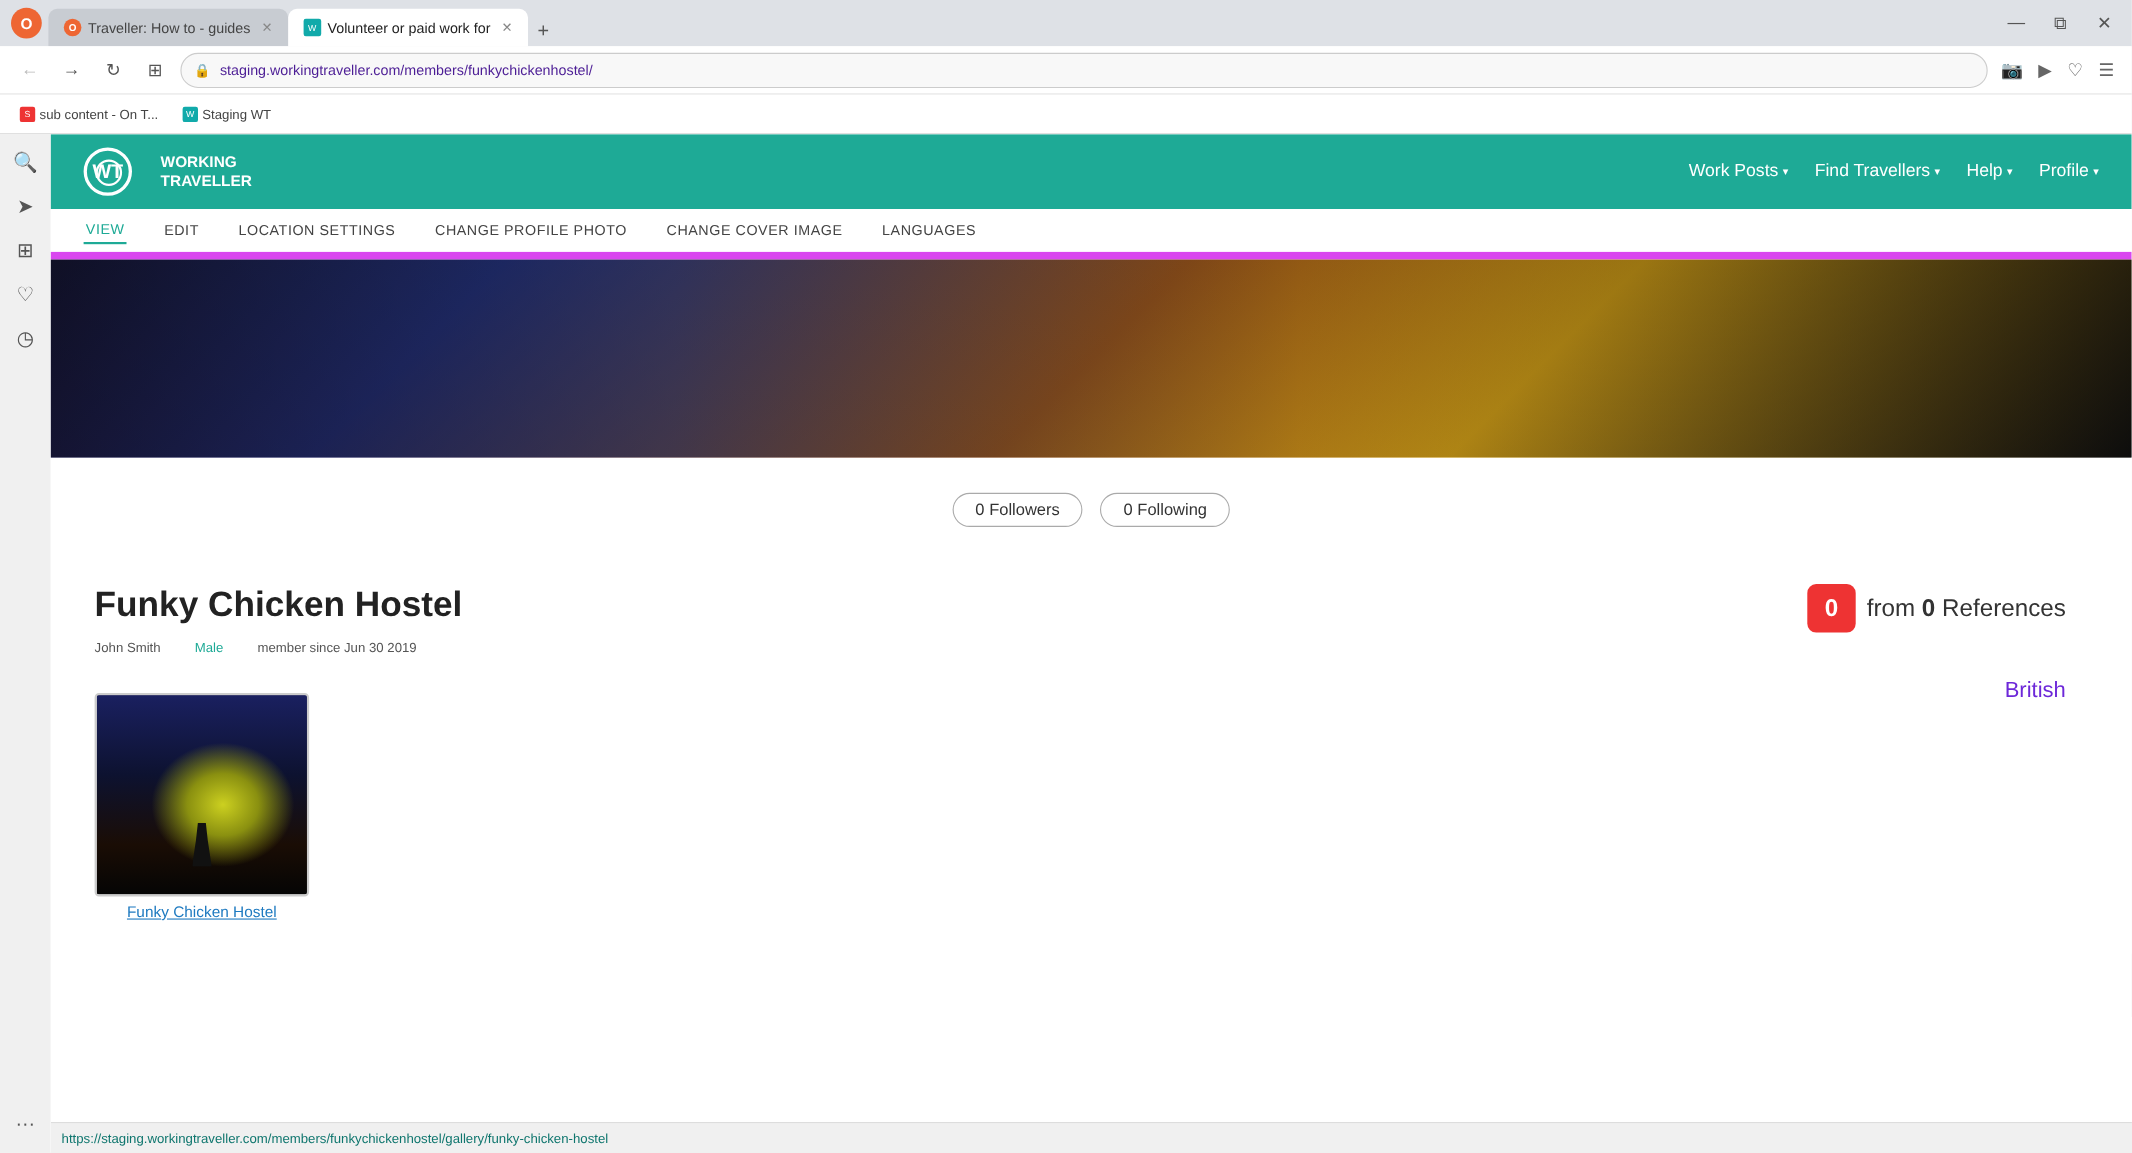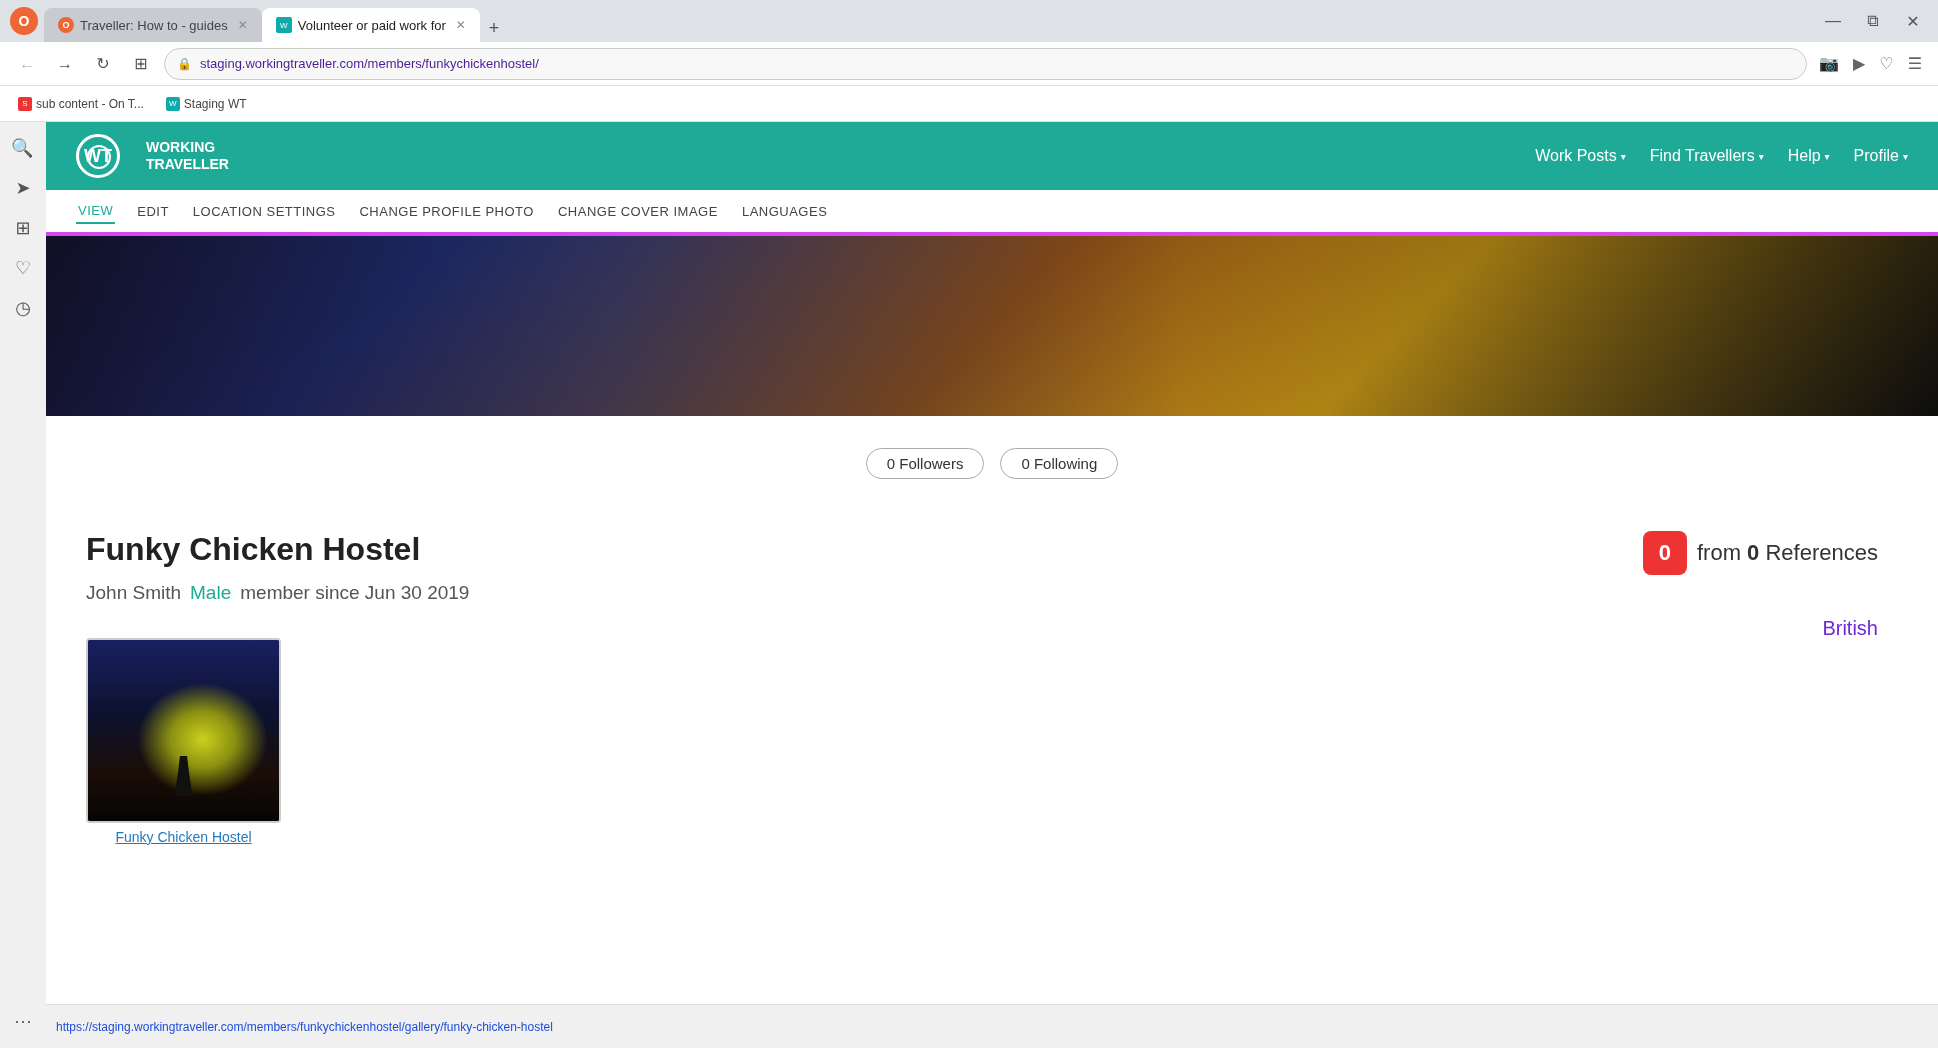--- a/index.html
+++ b/index.html
@@ -135,26 +135,26 @@
     .nav-item {
       color: white; font-size: 16px; cursor: pointer;
       display: flex; align-items: center; gap: 4px;
       text-decoration: none; font-weight: 500;
     }
     .nav-item .chevron { font-size: 10px; }
 
     
     .sub-nav {
       background: #fff;
-      border-bottom: 4px solid #d946ef;
+      border-bottom: 7px solid #d946ef;
       height: 46px;
       display: flex;
       align-items: center;
       padding: 0 30px;
-      gap: 20px;
+      gap: 32px;
     }
     .sub-nav-item {
       font-size: 13px; color: #444; cursor: pointer; padding: 4px 2px;
       text-decoration: none; text-transform: uppercase; letter-spacing: 0.5px;
       font-weight: 500;
     }
 
     
     .cover-image {
       width: 100%;
@@ -183,21 +183,21 @@
     
     .profile-body {
       padding: 20px 40px;
       background: #fff;
       position: relative;
     }
     .profile-name {
       font-size: 32px; font-weight: bold; color: #222;
       margin-bottom: 14px;
     }
-    .profile-meta { display: flex; align-items: flex-end; gap: 9px; font-size: 19px; color: #555; margin-bottom: 24px; }
+    .profile-meta { display: flex; align-items: flex-end; gap: 31px; font-size: 12px; color: #555; margin-bottom: 24px; }
     .profile-meta .gender { color: #1eaa96; }
 
     
     .references-badge {
       position: absolute;
       right: 60px;
       top: 20px;
       display: flex;
       align-items: center;
       gap: 10px;
@@ -258,24 +258,24 @@
       color: #1e7ac0;
       font-size: 14px;
       margin-top: 6px;
       text-decoration: underline;
     }
 
     
     .status-bar {
       position: fixed;
       bottom: 0; left: 46px; right: 0;
-      height: 44px;
+      height: 28px;
       background: #f0f0f0;
       display: flex; align-items: center;
-      font-size: 12px; color: #1d4ed8;
+      font-size: 12px; color: #0f766e;
       padding: 0 10px;
       border-top: 1px solid #ddd;
     }
 
     
     .offline-widget {
       position: fixed;
       bottom: 28px; right: 0;
       width: 310px; height: 54px;
       background: #1eaa96;

